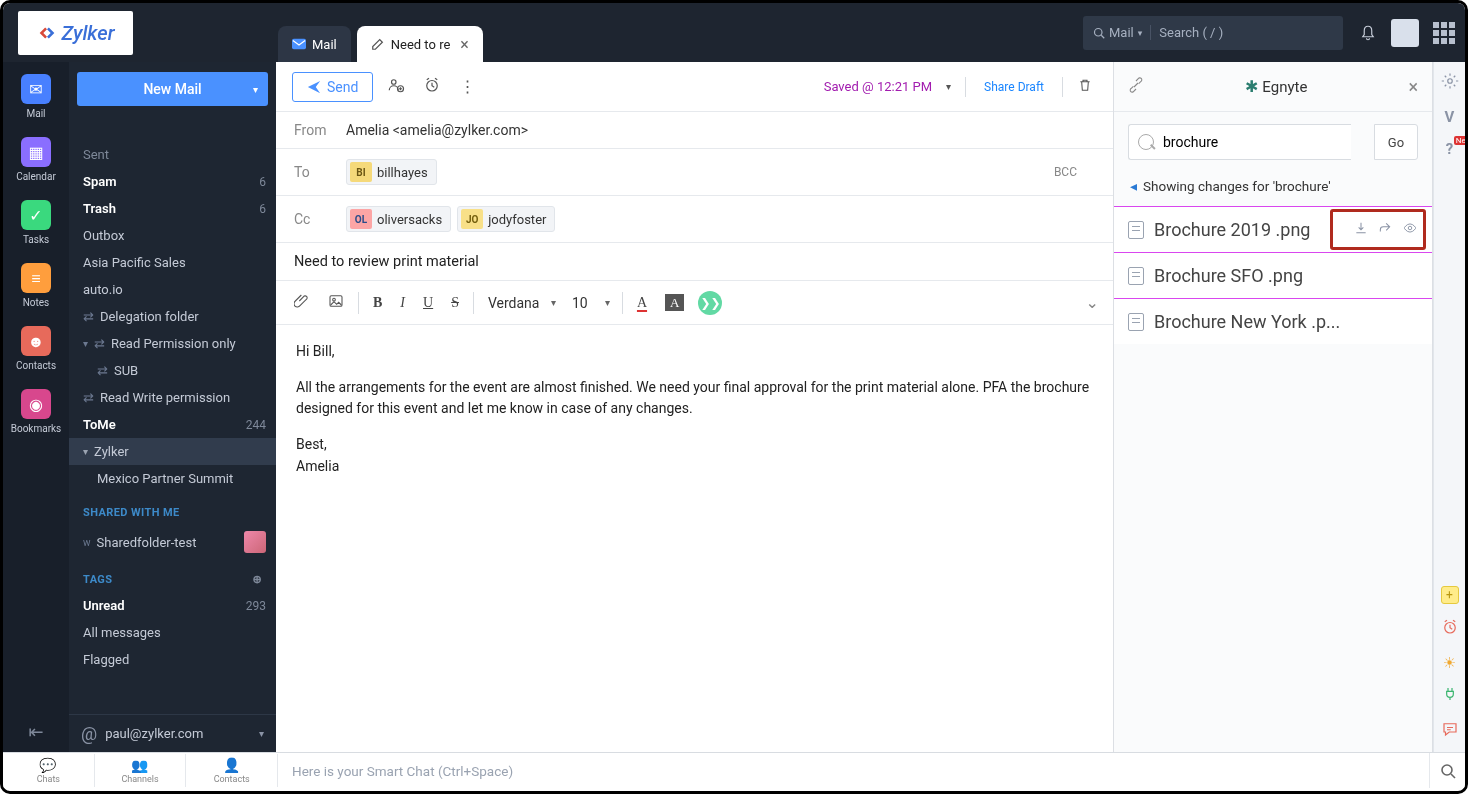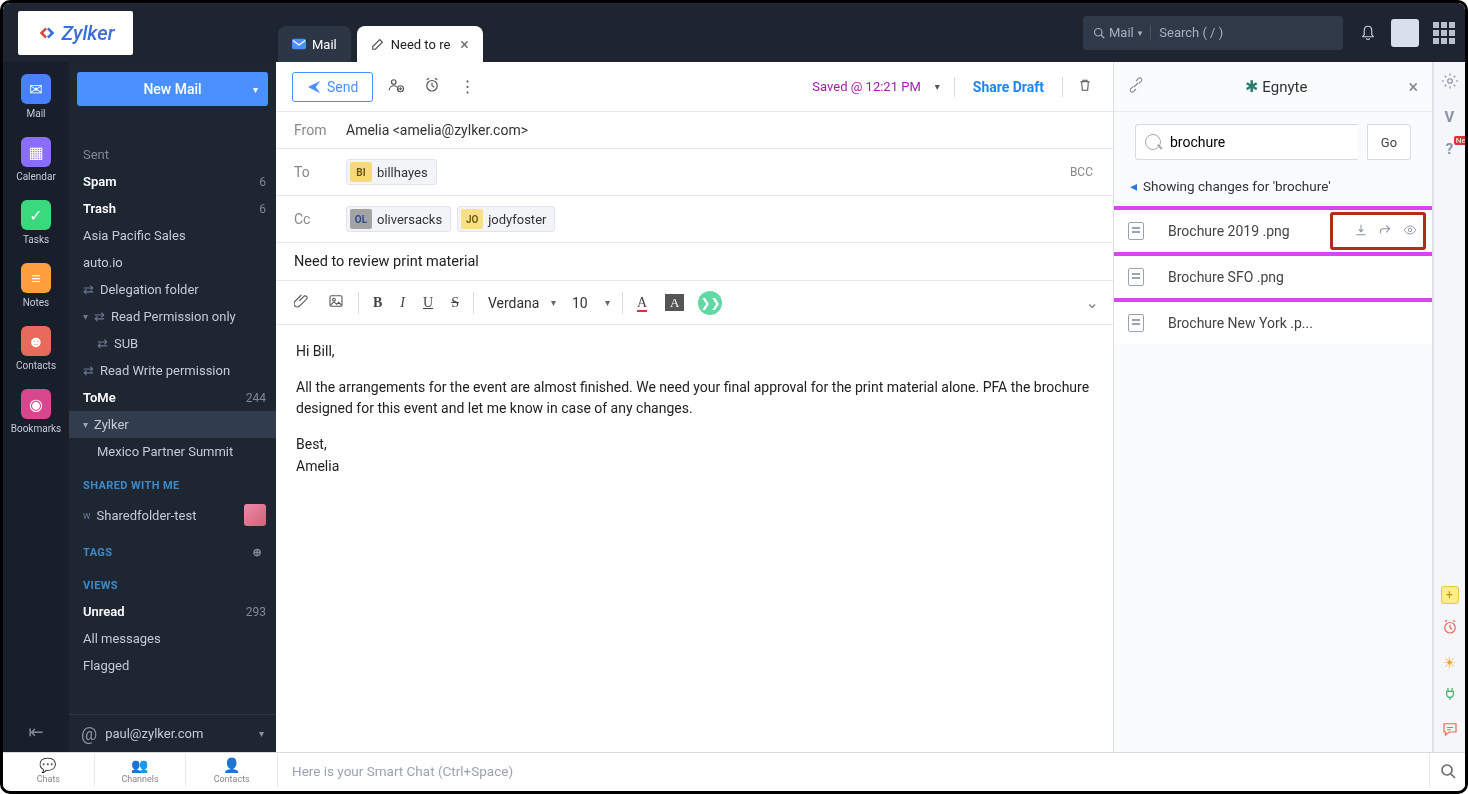--- a/index.html
+++ b/index.html
@@ -50,31 +50,31 @@
 .section-header { color: #3d8ac9; font-size: 11px; font-weight: 700; letter-spacing: 0.4px; padding: 14px 14px 6px; display:flex; justify-content:space-between; align-items:center;}
 .shared-avatar { width: 22px; height: 22px; border-radius: 3px; background: linear-gradient(135deg,#e8a,#c67); }
 .user-bar { height: 38px; border-top: 1px solid #2d3746; display: flex; align-items: center; padding: 0 12px; gap: 8px; font-size: 13px; }
 .user-bar .at { color: #8a93a5; font-size: 18px; }
 
 .compose-area { flex: 1; background: #fff; display: flex; flex-direction: column; border-right: 1px solid #dcdfe4; }
 .compose-toolbar { height: 50px; border-bottom: 1px solid #e6e9ed; display: flex; align-items: center; padding: 0 16px; gap: 10px; }
 .send-btn { height: 30px; border: 1px solid #4a91ff; color: #4a91ff; background: #fff; border-radius: 3px; padding: 0 14px; display: flex; align-items: center; gap: 6px; font-size: 14px; cursor: pointer; }
 .toolbar-spacer { flex: 1; }
 .saved-text { color: #a21caf; font-size: 13px; text-align: right; }
-.share-draft { color: #1b86ff; font-size: 14px; cursor: pointer; padding: 0 8px; font-weight: bold; }
+.share-draft { color: #1b86ff; font-size: 12px; cursor: pointer; padding: 0 8px; }
 .tb-ico { color: #555; font-size: 16px; cursor: pointer; padding: 4px;}
 .sep { width: 1px; height: 20px; background: #d8dce1; }
 
 .field-row { border-bottom: 1px solid #e6e9ed; padding: 10px 18px; display: flex; align-items: center; font-size: 14px; color: #333; position: relative; }
 .field-label { color: #888; width: 52px; }
 .chip { display: inline-flex; align-items: center; gap: 5px; background: #f2f4f7; border: 1px solid #e1e5ea; border-radius: 3px; padding: 2px 8px 2px 3px; margin-right: 6px; font-size: 13px; }
 .chip-badge { width: 22px; height: 20px; background: #f5d97a; color: #6b5613; font-size: 10px; font-weight: 700; display: flex; align-items: center; justify-content: center; border-radius: 2px; }
-.chip-badge.ol { background: #a3a3a3; color: #2a4c8a; }
+.chip-badge.ol { background: #fca5a5; color: #2a4c8a; }
 .chip-badge.jo { background: #f8e088; color: #75600f; }
-.bcc-link { position: absolute; right: 20px; color: #888; font-size: 12px; cursor: pointer; }
+.bcc-link { position: absolute; right: 36px; color: #888; font-size: 12px; cursor: pointer; }
 
 .subject-row { border-bottom: 1px solid #e6e9ed; padding: 10px 18px; font-size: 14.5px; color: #222; }
 .format-bar { height: 44px; border-bottom: 1px solid #e6e9ed; display: flex; align-items: center; padding: 0 14px; gap: 10px; color: #444; font-size: 14px; position:relative;}
 .format-bar .sep { height: 22px; }
 .font-sel { border: none; background: transparent; font-size: 14px; color: #333; padding: 2px 18px 2px 4px; appearance: none; }
 .sel-wrap { position: relative; display: flex; align-items: center; }
 .sel-wrap::after { content: "▾"; position: absolute; right: 2px; font-size: 10px; color: #666; pointer-events: none; }
 .fmt-ico { cursor: pointer; padding: 2px 4px; font-family: serif; }
 .underline-a { text-decoration: underline; text-decoration-color: #d33; text-decoration-thickness: 2px; text-underline-offset: 3px; font-family: serif;}
 .a-box { background: #555; color: #fff; padding: 1px 5px; font-family: serif; font-size: 13px; }
@@ -82,29 +82,29 @@
 .expand-caret { position: absolute; right: 14px; color: #888; font-size: 16px; cursor: pointer; }
 
 .email-body { flex: 1; padding: 16px 20px; font-size: 14px; line-height: 1.55; color: #222; overflow: auto; }
 .email-body p { margin-bottom: 14px; }
 
 .right-panel { width: 319px; background: #fafbfc; display: flex; flex-direction: column; border-right: 1px solid #dcdfe4; }
 .rp-header { height: 50px; border-bottom: 1px solid #e6e9ed; display: flex; align-items: center; padding: 4px 14px; position: relative; }
 .rp-header .plug-ico { color: #888; font-size: 16px; }
 .rp-title { flex: 1; text-align: center; font-size: 15px; color: #333; display: flex-start; align-items: center; justify-content: center; gap: 6px; }
 .rp-close { color: #888; font-size: 18px; cursor: pointer; }
-.rp-search { margin: 12px 21px; display: flex; }
+.rp-search { margin: 12px 14px; display: flex; }
 .rp-search-input { flex: 1; height: 36px; border: 1px solid #d8dce1; border-right: none; border-radius: 3px 0 0 3px; padding: 0 10px 0 34px; font-size: 14px; background: #fff; }
 .rp-search-wrap { position: relative; flex: 1; }
 .rp-search-wrap::before { content: ""; position: absolute; left: 10px; top: 10px; width: 14px; height: 14px; border: 1.5px solid #aaa; border-radius: 50%; }
 .rp-search-wrap::after { content: ""; position: absolute; left: 22px; top: 22px; width: 6px; height: 1.5px; background: #aaa; transform: rotate(45deg); }
 .rp-go { width: 44px; border: 1px solid #d8dce1; border-radius: 0 3px 3px 0; background: #fff; font-size: 13px; color: #444; cursor: pointer; }
 .rp-results-hdr { padding: 6px 16px 12px; font-size: 13.5px; color: #333; display:flex; align-items:center; gap:6px;}
 .rp-results-hdr .back-caret { color: #2a7ad4; font-size: 14px; }
-.result-item { height: 46px; display: flex; align-items: center; padding: 0 14px; border-top: 4px solid #d946ef; background: #fff; font-size: 14px; color: #444; gap: 24px; position: relative; cursor: pointer; }
+.result-item { height: 46px; display: flex; align-items: center; padding: 0 14px; border-top: 1px solid #d946ef; background: #fff; font-size: 18px; color: #444; gap: 10px; position: relative; cursor: pointer; }
 .result-item.highlighted { position: relative; }
 .highlight-box { position: absolute; right: 6px; top: 2px; bottom: 2px; width: 96px; border: 3px solid #b02a1e; border-radius: 3px; pointer-events: none; }
 .result-actions { position: absolute; right: 14px; display: flex; gap: 10px; color: #8a93a5; font-size: 14px; }
 .doc-ico { width: 16px; height: 18px; border: 1.5px solid #9aa3b1; border-radius: 2px; position: relative; }
 .doc-ico::before, .doc-ico::after { content: ""; position: absolute; left: 3px; right: 3px; height: 1.5px; background: #9aa3b1; }
 .doc-ico::before { top: 4px; } .doc-ico::after { top: 8px; }
 
 .far-rail { width: 32px; background: #f4f6f9; border-left: 1px solid #e2e6eb; display: flex; flex-direction: column; align-items: center; padding: 10px 0; gap: 14px; color: #8a93a5; font-size: 15px; }
 .far-rail .new-tag { font-size: 8px; background: #d33; color: #fff; padding: 0 2px; border-radius: 2px; position: absolute; margin-top: -4px; margin-left: 8px; }
 .far-rail .spacer { flex: 1; }
@@ -215,20 +215,23 @@
         </div>
       <div class="folder-item">
           <span class="name bold">Spam</span>
           <span class="count">6</span>
         </div>
       <div class="folder-item">
           <span class="name bold">Trash</span>
           <span class="count">6</span>
         </div>
       <div class="folder-item">
+          <span class="name">Outbox</span>
+        </div>
+      <div class="folder-item">
           <span class="name">Asia Pacific Sales</span>
         </div>
       <div class="folder-item">
           <span class="name">auto.io</span>
         </div>
       <div class="folder-item">
           <span class="name">
             <span style="color:#6b7890;">⇄</span> 
             <span>Delegation folder</span>
           </span>
@@ -275,23 +278,20 @@
             <span>Sharedfolder-test</span>
           </span>
         <div class="shared-avatar"></div>
       </div>
 
       <div class="section-header">
           <span>TAGS</span>
           <span style="color:#7e8899;">⊕</span>
         </div>
 
-      <div class="section-header">
-          <span>VIEWS</span>
-        </div>
       <div class="folder-item">
           <span class="name bold">Unread</span>
           <span class="count">293</span>
         </div>
       <div class="folder-item">
           <span class="name">All messages</span>
         </div>
       <div class="folder-item">
           <span class="name">Flagged</span>
         </div>

